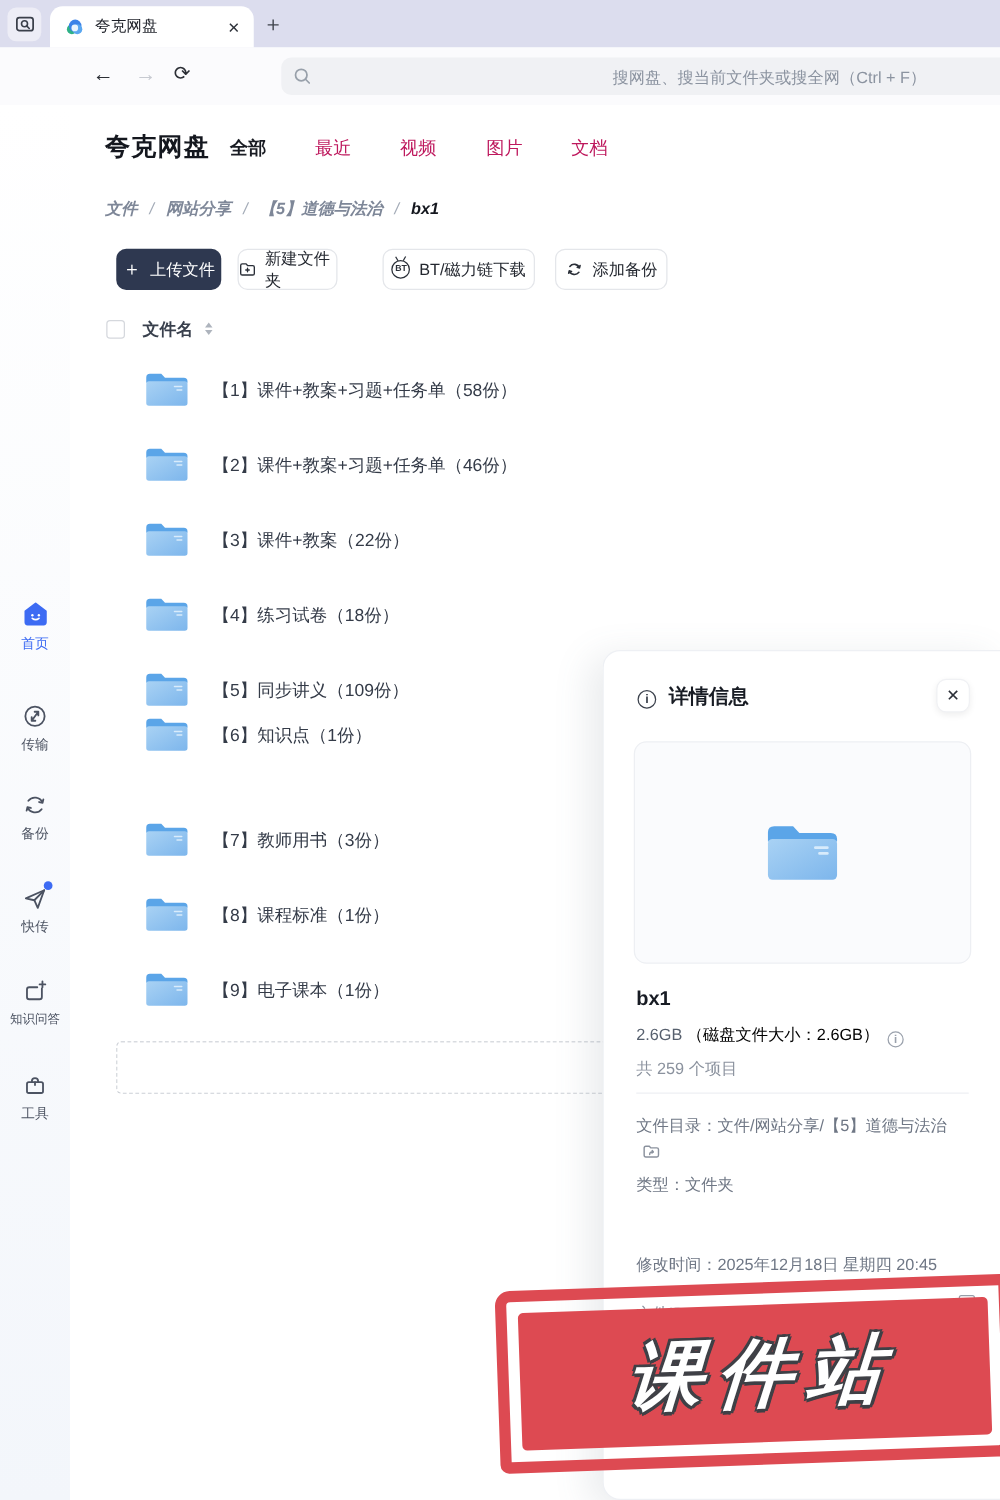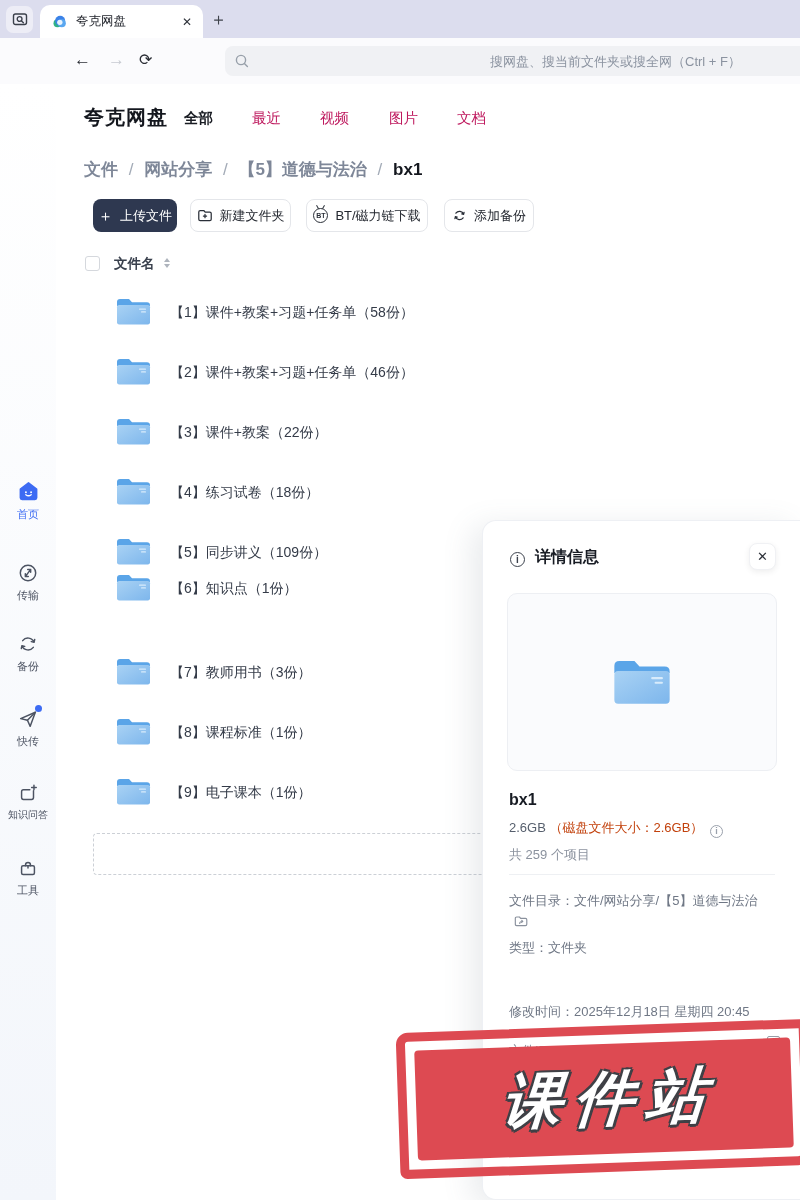--- a/index.html
+++ b/index.html
@@ -43,32 +43,32 @@
                     align-items:center; justify-content:center; }
   .badge-dot { position:absolute; right:-2px; top:-2px; width:7px; height:7px;
                border-radius:50%; background:#3d6bf3; }
   .lbl-small { font-size:10px; }
 
   
   .app-title { position:absolute; left:84px; top:104px; font-size:20px; font-weight:700;
                letter-spacing:1px; color:#14171e; }
   .cat-tab { position:absolute; top:109px; font-size:14.5px; color:#be185d; }
   .cat-tab.active { color:#191c23; font-weight:700; }
-  .breadcrumb { position:absolute; left:84px; top:158px; font-size:17px; color:#7e8798;
-                font-weight:700; }
+  .breadcrumb { position:absolute; left:84px; top:158px; font-size:13px; color:#7e8798;
+                font-weight:700;font-style:italic; }
   .crumb { color:#7e8798; font-weight:700; }
   .crumb-sep { color:#a3abb7; margin:0 6px; font-weight:400; }
   .crumb-cur { color:#14171e; font-weight:700; }
 
   
   .btn { position:absolute; top:199px; height:33px; border-radius:8px; display:flex;
          align-items:center; justify-content:center; gap:7px; font-size:13px; }
   .btn-dark { left:93px; width:84px; background:#2e3850; color:#ffffff; }
   .btn-light { background:#ffffff; border:1px solid #e4e6ea; color:#23272f; }
-  .btn-newfolder { left:190px; width:101px; }
+  .btn-newfolder { left:190px; width:80px; }
   .btn-bt { left:306px; width:122px; }
   .btn-backup { left:444px; width:90px; }
   .plus-g { font-size:15px; line-height:15px; }
   .bt-circle { width:15px; height:15px; border:1.4px solid #2a2f38; border-radius:50%;
                font-size:7px; font-weight:700; display:flex; align-items:center;
                justify-content:center; color:#2a2f38; position:relative; }
   .bt-circle::before, .bt-circle::after { content:""; position:absolute; top:-4px; width:1.4px;
                height:4px; background:#2a2f38; }
   .bt-circle::before { left:3px; transform:rotate(-30deg); }
   .bt-circle::after  { right:3px; transform:rotate(30deg); }
@@ -106,21 +106,21 @@
   .p-close { position:absolute; right:24px; top:22px; width:27px; height:27px; background:#fff;
              border:1px solid #f0f1f4; border-radius:8px; box-shadow:0 2px 6px rgba(0,0,0,.07);
              display:flex; align-items:center; justify-content:center; font-size:13px;
              color:#2c3038; }
   .p-thumb { position:absolute; left:24px; top:72px; width:270px; height:178px;
              background:#fafbfd; border:1px solid #edeff3; border-radius:10px;
              display:flex; align-items:center; justify-content:center; }
   .p-name { position:absolute; left:26px; top:270px; font-size:16px; font-weight:700;
             color:#171b23; }
   .p-size { position:absolute; left:26px; top:298px; font-size:13px; color:#565f6d; }
-  .p-size .dim { color:#c2410c; }
+  .p-size .dim { color:#000000; }
   .p-count { position:absolute; left:26px; top:325px; font-size:13px; color:#8b929e; }
   .p-div { position:absolute; left:26px; top:353px; width:266px; height:1px; background:#eef0f3; }
   .p-dir { position:absolute; left:26px; top:369px; width:268px; font-size:13px;
            color:#6f7785; line-height:21px; }
   .p-line { position:absolute; left:26px; font-size:13px; color:#6f7785; white-space:nowrap; }
   .p-type { top:418px; }
   .p-created { top:452px; }
   .p-modified { top:482px; }
   .p-fileid { top:521px; width:240px; overflow:hidden; text-overflow:ellipsis; color:#8b929e; }
   .copy-ic { position:absolute; right:26px; top:520px; width:11px; height:13px;

